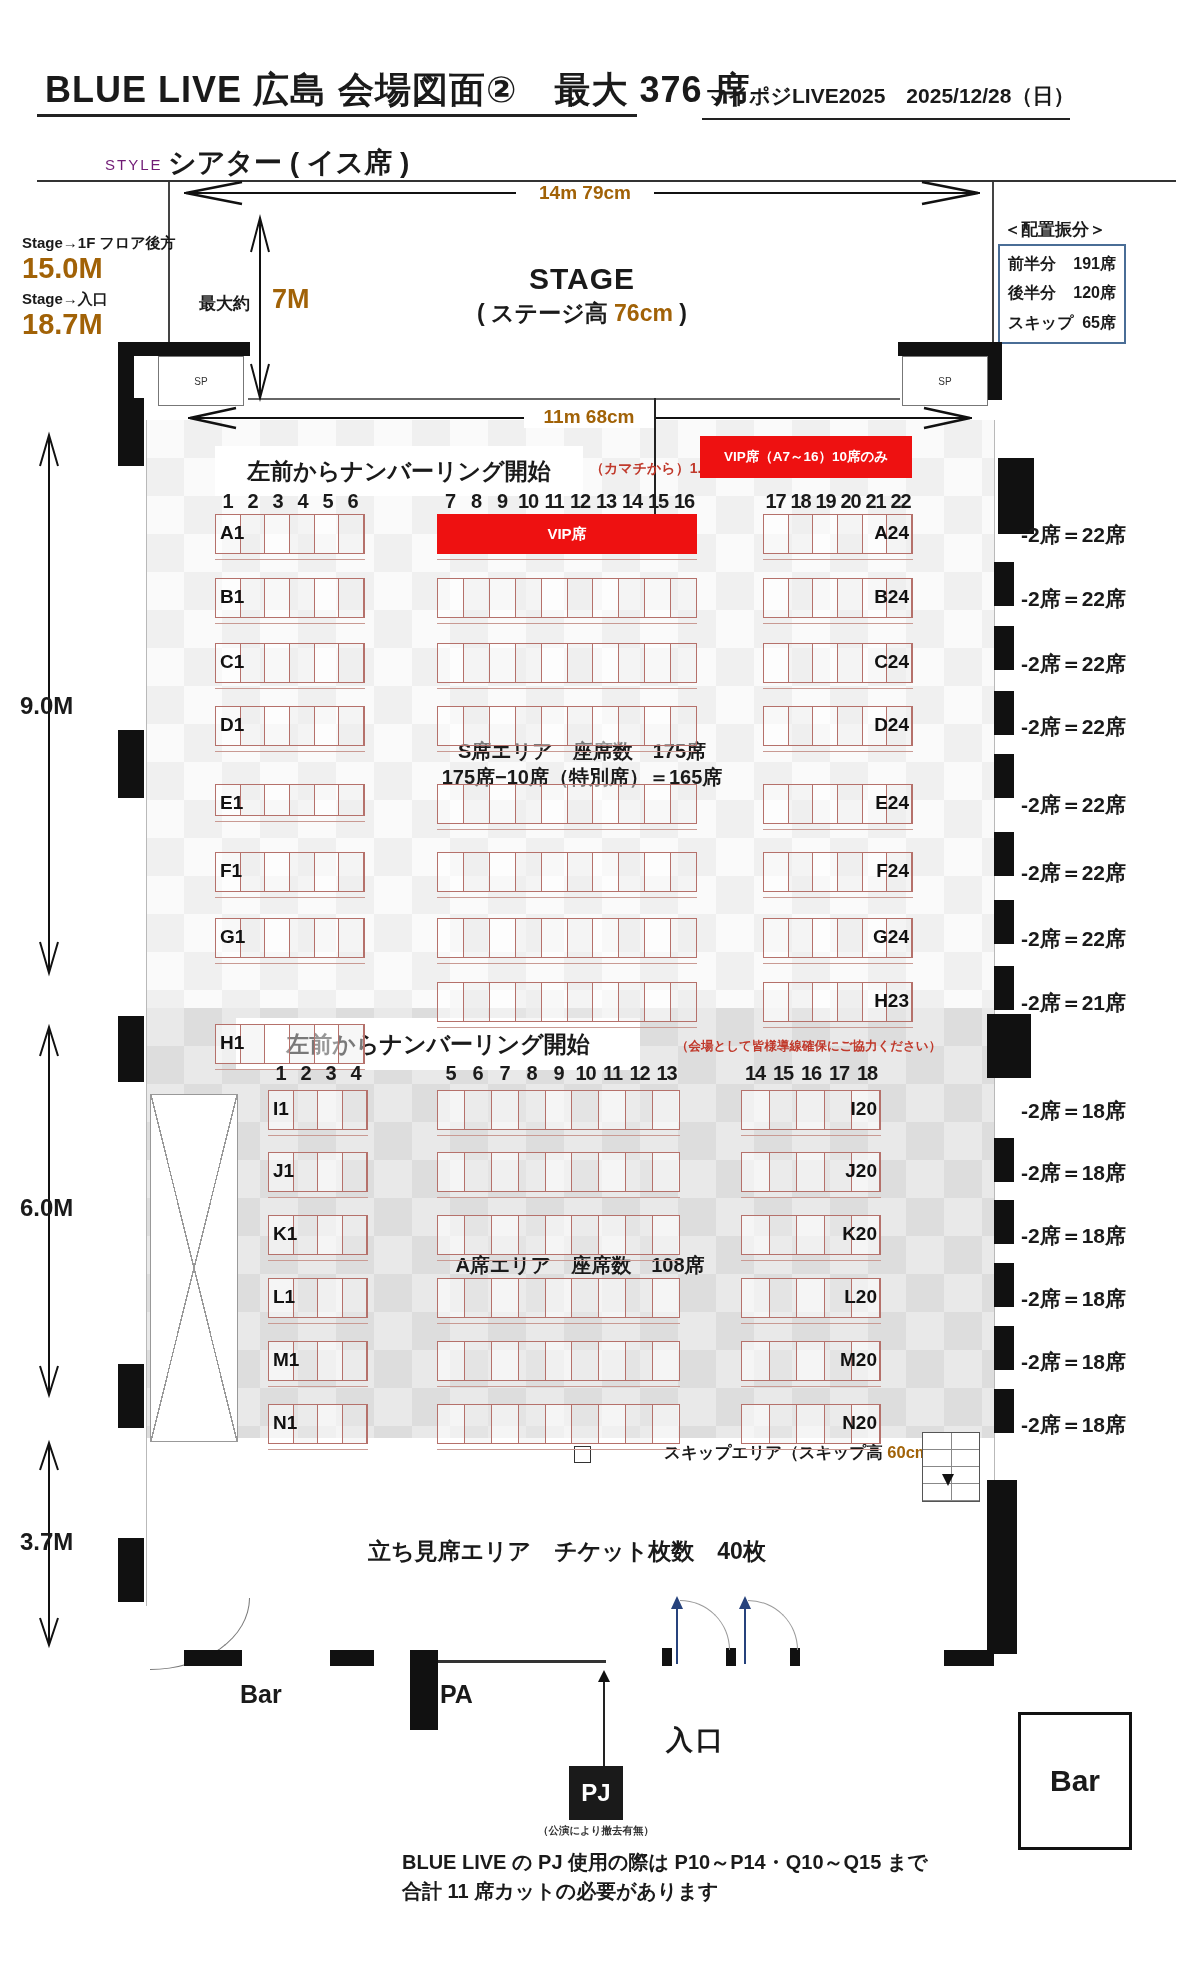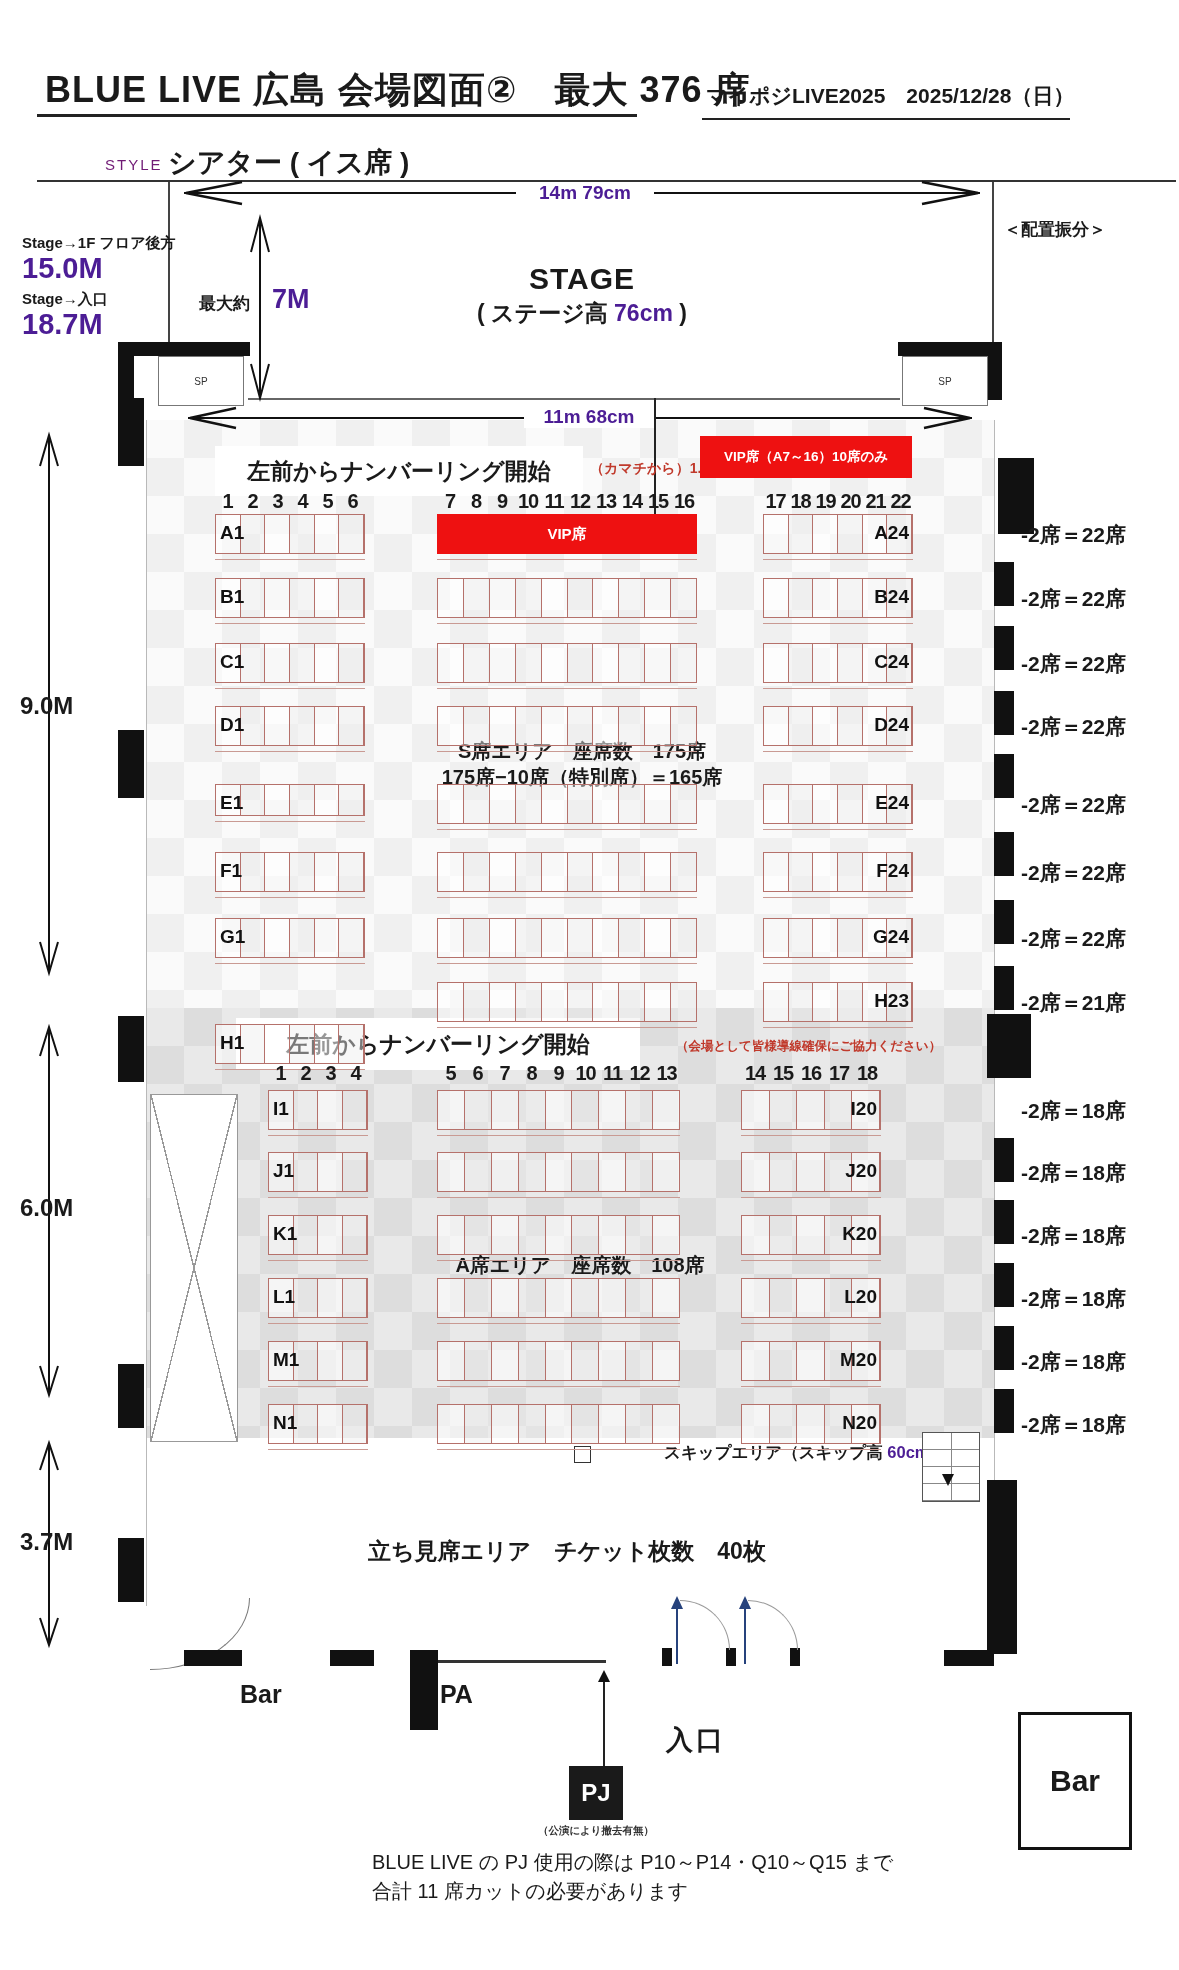--- a/index.html
+++ b/index.html
@@ -1,19 +1,19 @@
 <!DOCTYPE html>
 <html><head>
 <meta charset="utf-8">
 <style>
   html,body{margin:0;padding:0;background:#fff;}
   #page{position:relative;width:1179px;height:1970px;background:#fff;overflow:hidden;
         font-family:"Liberation Sans","DejaVu Sans",sans-serif;color:#1a1a1a;}
   .abs{position:absolute;}
-  .red{color:#4c1d95;}
+  .red{color:#a16207;}
   .wall{position:absolute;background:#111;}
   .hline{position:absolute;background:#333;}
   .vline{position:absolute;background:#444;}
   .edge{position:absolute;background:#b9b9b9;}
   .checker-s{background:repeating-conic-gradient(#f0f0f0 0% 25%, #fafafa 0% 50%) 0 0/76px 76px;}
   .checker-a{background:repeating-conic-gradient(#dddddd 0% 25%, #e9e9e9 0% 50%) 0 0/76px 76px;}
   .title{font-size:36px;font-weight:bold;letter-spacing:1px;white-space:nowrap;}
   .event{font-size:21px;font-weight:bold;white-space:nowrap;}
   .style-label{font-size:15px;color:#701a75;letter-spacing:2px;}
   .style-value{font-size:28px;font-weight:bold;white-space:nowrap;}
@@ -56,21 +56,21 @@
       linear-gradient(to top right, transparent calc(50% - 0.7px), #999 calc(50% - 0.7px), #999 calc(50% + 0.7px), transparent calc(50% + 0.7px)),
       linear-gradient(to bottom right, transparent calc(50% - 0.7px), #999 calc(50% - 0.7px), #999 calc(50% + 0.7px), transparent calc(50% + 0.7px));}
   .sp-box{position:absolute;background:#fff;border:1.5px solid #777;display:flex;align-items:center;justify-content:center;}
   .sp-text{font-size:10px;color:#333;background:rgba(255,255,255,.7);padding:0 2px;}
   .tri-up{position:absolute;width:0;height:0;border-left:6px solid transparent;border-right:6px solid transparent;}
   .thinbar{position:absolute;background:#333;}
   .arc{position:absolute;box-sizing:border-box;}
   .stairs{position:absolute;background:#fff;border:1px solid #555;box-sizing:border-box;
       background-image:repeating-linear-gradient(to bottom, transparent 0 16px, #888 16px 17px),linear-gradient(#888,#888);
       background-size:100% 100%, 1px 100%;background-position:0 0, 50% 0;background-repeat:repeat, no-repeat;}
-  .footer-note{font-size:20px;font-weight:400;line-height:29px;white-space:nowrap;}
+  .footer-note{font-size:20px;font-weight:700;line-height:29px;white-space:nowrap;margin-left:30px;}
   svg.arrow{position:absolute;overflow:visible;}
 </style>
 </head>
 <body>
 
 <div id="page">
 
   <div class="abs title" style="left:45px;top:66px;">BLUE LIVE 広島 会場図面②　最大 376 席</div>
   <div class="abs" style="left:37px;top:114px;width:600px;height:3px;background:#222;"></div>
   <div class="abs event" style="left:706px;top:82px;">マイポジLIVE2025　2025/12/28（日）</div>
@@ -103,20 +103,34 @@
   </svg>
   <div class="abs" style="left:170px;top:292px;width:80px;text-align:right;font-size:17px;font-weight:bold;">最大約</div>
   <div class="abs red" style="left:272px;top:284px;font-size:27px;font-weight:bold;">7M</div>
 
   <div class="abs stage-name" style="left:382px;top:262px;width:400px;">STAGE</div>
   <div class="abs stage-sub" style="left:382px;top:298px;width:400px;">
     <span>( ステージ高 </span><span class="red">76cm</span><span> )</span>
   </div>
 
   <div class="abs alloc-title" style="left:1004px;top:218px;">＜配置振分＞</div>
+  <div class="alloc-box" style="left:998px;top:244px;width:128px;height:100px;">
+    <div class="alloc-row">
+        <span>前半分</span>
+        <span>191席</span>
+      </div>
+    <div class="alloc-row">
+        <span>後半分</span>
+        <span>120席</span>
+      </div>
+    <div class="alloc-row">
+        <span>スキップ</span>
+        <span>65席</span>
+      </div>
+  </div>
 
   <div class="abs checker-s" style="left:146px;top:420px;width:848px;height:588px;"></div>
   <div class="abs checker-a" style="left:146px;top:1008px;width:848px;height:430px;"></div>
   <div class="edge" style="left:146px;top:420px;width:1px;height:1186px;"></div>
   <div class="edge" style="left:994px;top:420px;width:1px;height:1060px;"></div>
 
   <div class="wall" style="left:118px;top:342px;width:132px;height:14px;"></div>
   <div class="wall" style="left:118px;top:342px;width:16px;height:58px;"></div>
   <div class="wall" style="left:898px;top:342px;width:104px;height:14px;"></div>
   <div class="wall" style="left:986px;top:342px;width:16px;height:58px;"></div>

